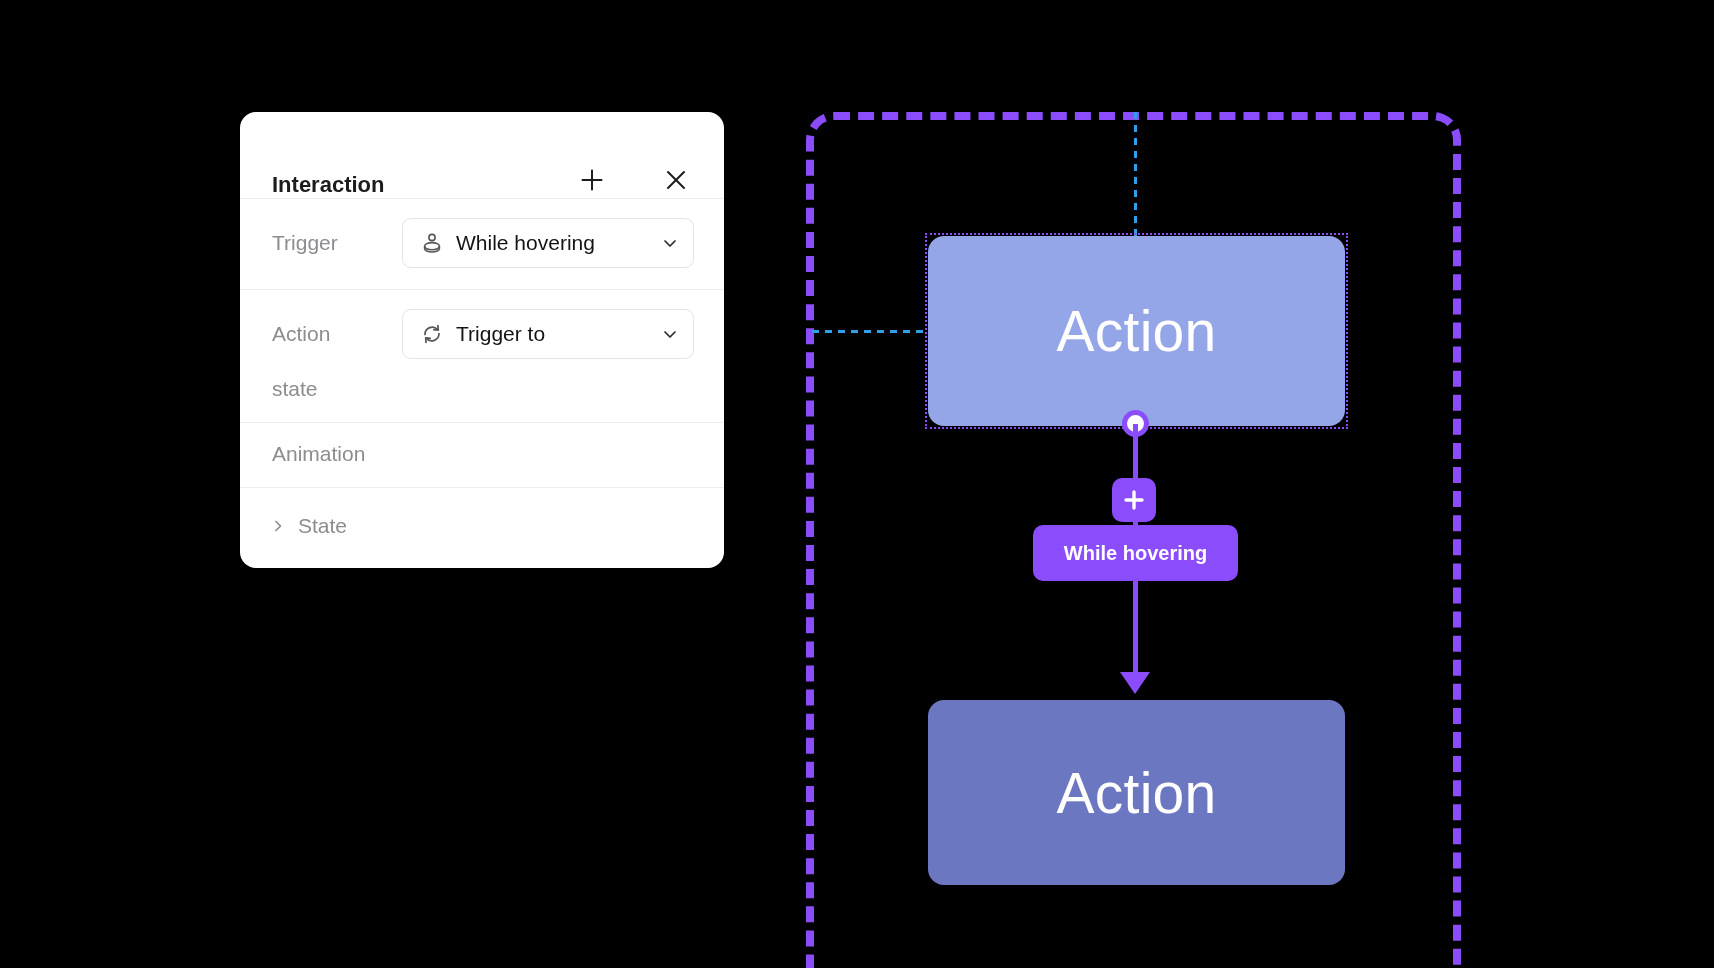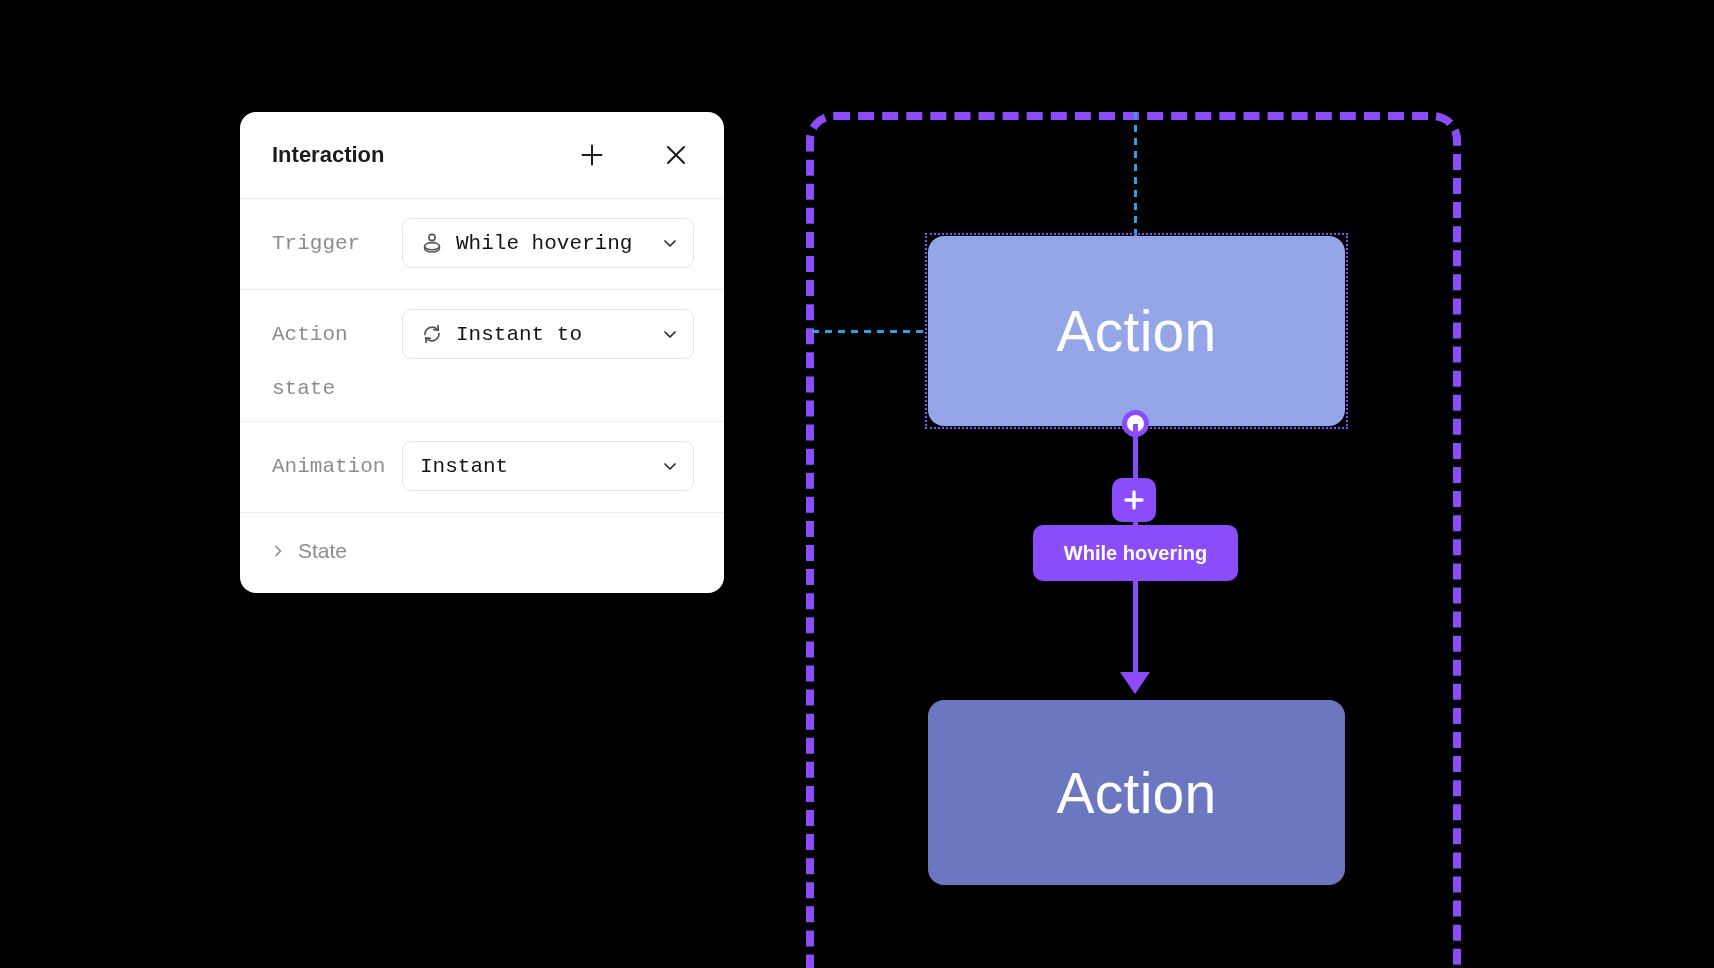--- a/index.html
+++ b/index.html
@@ -170,21 +170,21 @@
     width: 484px;
     background: #ffffff;
     border-radius: 16px;
     box-shadow: 0 10px 34px rgba(0,0,0,0.28);
     overflow: hidden;
   }
 
   .panel-header {
     height: 86px;
     display: flex;
-    align-items: center;
+    align-items: flex-end;
     padding: 0 30px 0 32px;
     box-sizing: border-box;
     gap: 36px;
   }
   .panel-title {
     flex: 1;
     font-size: 22px;
     font-weight: 700;
     color: #1c1c1e;
   }
@@ -204,21 +204,20 @@
     background: #ececec;
     margin: 0;
   }
 
   .section { padding: 10px 0 12px 0; }
 
   .row {
     display: flex;
     align-items: center;
     padding: 9px 30px 9px 32px;
-    font-family: Liberation Mono, monospace;
   }
   .row-label {
     width: 130px;
     flex: none;
     font-size: 21px;
     color: #8c8c91;
   }
   .control {
     flex: 1;
     height: 50px;
@@ -354,47 +353,39 @@
       <div class="row-label">Action</div>
       <div class="control">
         <span class="ctl-icon">
           <svg width="24" height="24" viewBox="0 0 24 24">
             <path d="M5 12.4 A7.2 7.2 0 0 1 17.6 7.6" fill="none" stroke="#55555a" stroke-width="1.7" stroke-linecap="round"></path>
             <path d="M19 11.6 A7.2 7.2 0 0 1 6.4 16.4" fill="none" stroke="#55555a" stroke-width="1.7" stroke-linecap="round"></path>
             <path d="M17.9 3.6 L18.3 8.1 L13.8 7.6" fill="none" stroke="#55555a" stroke-width="1.7" stroke-linecap="round" stroke-linejoin="round"></path>
             <path d="M6.1 20.4 L5.7 15.9 L10.2 16.4" fill="none" stroke="#55555a" stroke-width="1.7" stroke-linecap="round" stroke-linejoin="round"></path>
           </svg>
         </span>
-        <span class="ctl-value">Instant to</span>
+        <span class="ctl-value">Trigger to</span>
         <span class="ctl-chev">
           <svg width="18" height="18" viewBox="0 0 18 18">
             <path d="M4 7 L9 12 L14 7" fill="none" stroke="#2a2a2e" stroke-width="1.7" stroke-linecap="round" stroke-linejoin="round"></path>
           </svg>
         </span>
       </div>
     </div>
 
     <div class="row">
       <div class="row-label">state</div>
     </div>
   </div>
 
   <div class="divider"></div>
 
   <div class="section">
     <div class="row">
       <div class="row-label">Animation</div>
-      <div class="control">
-        <span class="ctl-value">Instant</span>
-        <span class="ctl-chev">
-          <svg width="18" height="18" viewBox="0 0 18 18">
-            <path d="M4 7 L9 12 L14 7" fill="none" stroke="#2a2a2e" stroke-width="1.7" stroke-linecap="round" stroke-linejoin="round"></path>
-          </svg>
-        </span>
-      </div>
     </div>
   </div>
 
   <div class="divider"></div>
 
   <div class="state-row">
     <span class="state-chev">
       <svg width="16" height="16" viewBox="0 0 16 16">
         <path d="M6 3.5 L10.5 8 L6 12.5" fill="none" stroke="#8c8c91" stroke-width="1.7" stroke-linecap="round" stroke-linejoin="round"></path>
       </svg>

